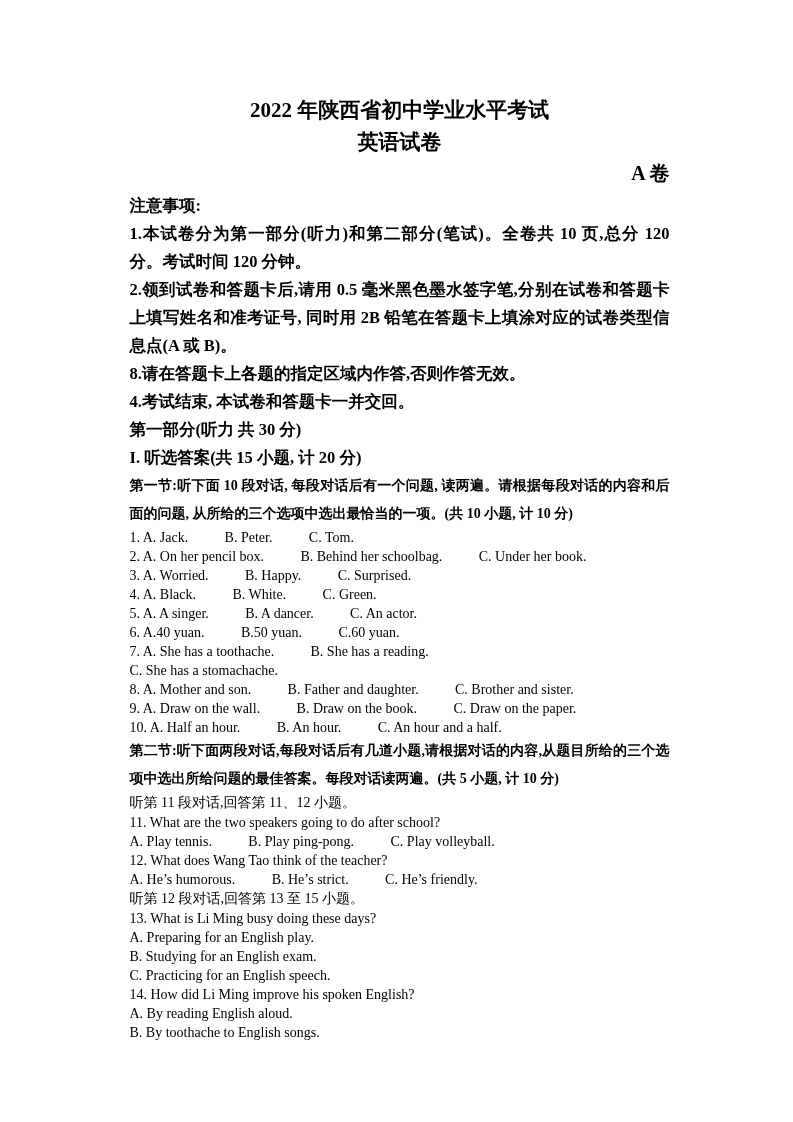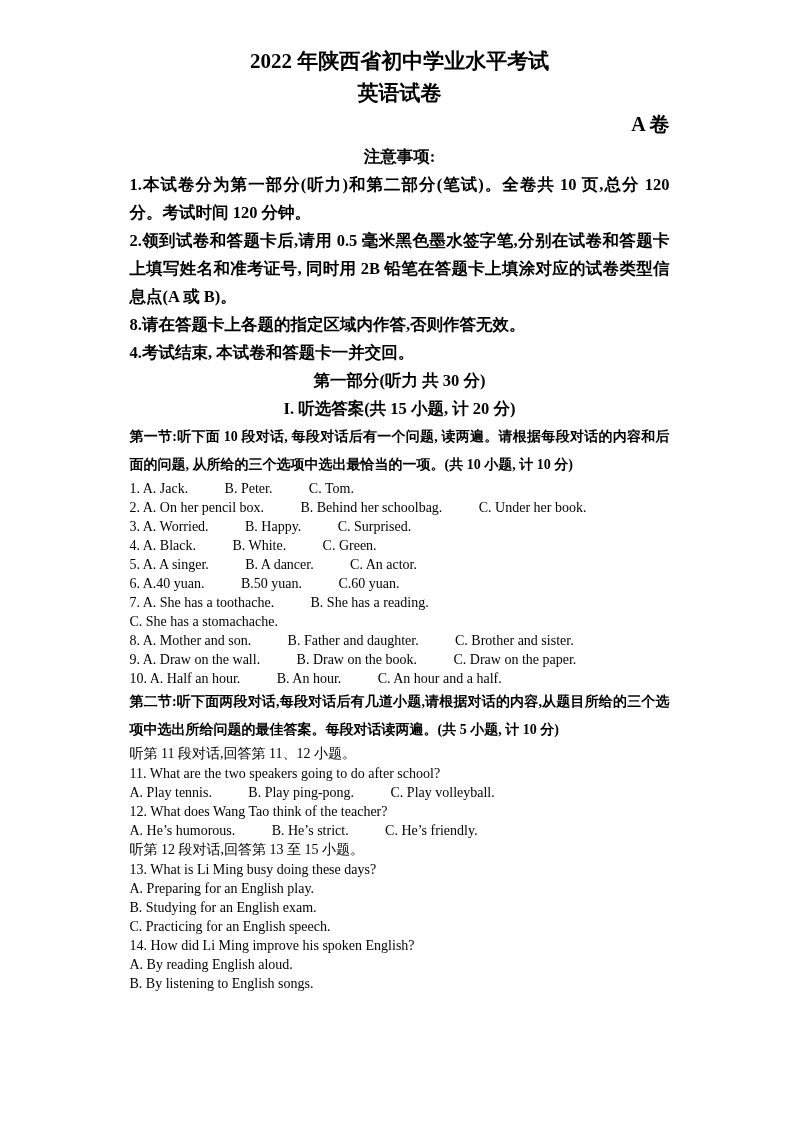--- a/index.html
+++ b/index.html
@@ -4,21 +4,21 @@
 <style>
   * { margin: 0; padding: 0; box-sizing: border-box; }
   html, body { background: #ffffff; }
   .page {
     position: relative;
     width: 770px;
     height: 1122px;
     margin: 0 auto;
     background: #ffffff;
     overflow: hidden;
-    padding: 45px 112px 0 118px;
+    padding: 94px 112px 0 118px;
     color: #000;
     font-family: "Liberation Serif", "DejaVu Serif", serif;
   }
   .content { width: 100%; }
   .block { width: 100%; }
   .title {
     text-align: center;
     font-weight: 700;
     font-size: 21px;
     line-height: 32px;
@@ -29,21 +29,20 @@
     font-size: 20px;
     line-height: 30px;
     margin-bottom: 4px;
   }
   .notice-head,
   .part-heading,
   .section-heading {
     font-weight: 700;
     font-size: 16.5px;
     line-height: 28px;
-    text-align: center;
   }
   .notice {
     font-weight: 700;
     font-size: 16.5px;
     line-height: 28px;
     text-align: justify;
   }
   .intro {
     font-weight: 700;
     font-size: 14px;
@@ -150,15 +149,15 @@
         <span>B. He’s strict.</span>
         <span>C. He’s friendly.</span>
       </div>
       <div class="block note">听第 12 段对话,回答第 13 至 15 小题。</div>
       <div class="block line">13. What is Li Ming busy doing these days?</div>
       <div class="block line">A. Preparing for an English play.</div>
       <div class="block line">B. Studying for an English exam.</div>
       <div class="block line">C. Practicing for an English speech.</div>
       <div class="block line">14. How did Li Ming improve his spoken English?</div>
       <div class="block line">A. By reading English aloud.</div>
-      <div class="block line">B. By listening to English songs.</div>
+      <div class="block line">B. By toothache to English songs.</div>
     </div>
 </div>
 
 </body></html>

